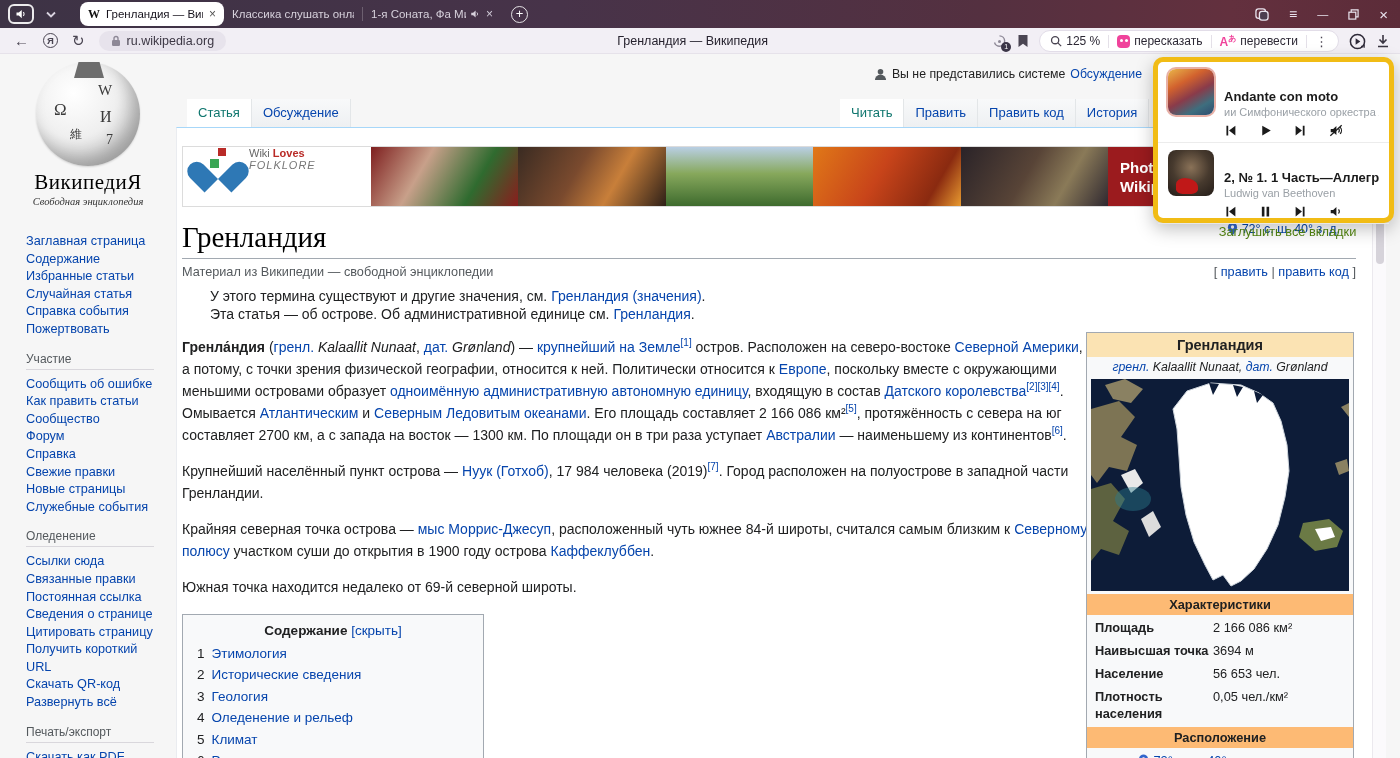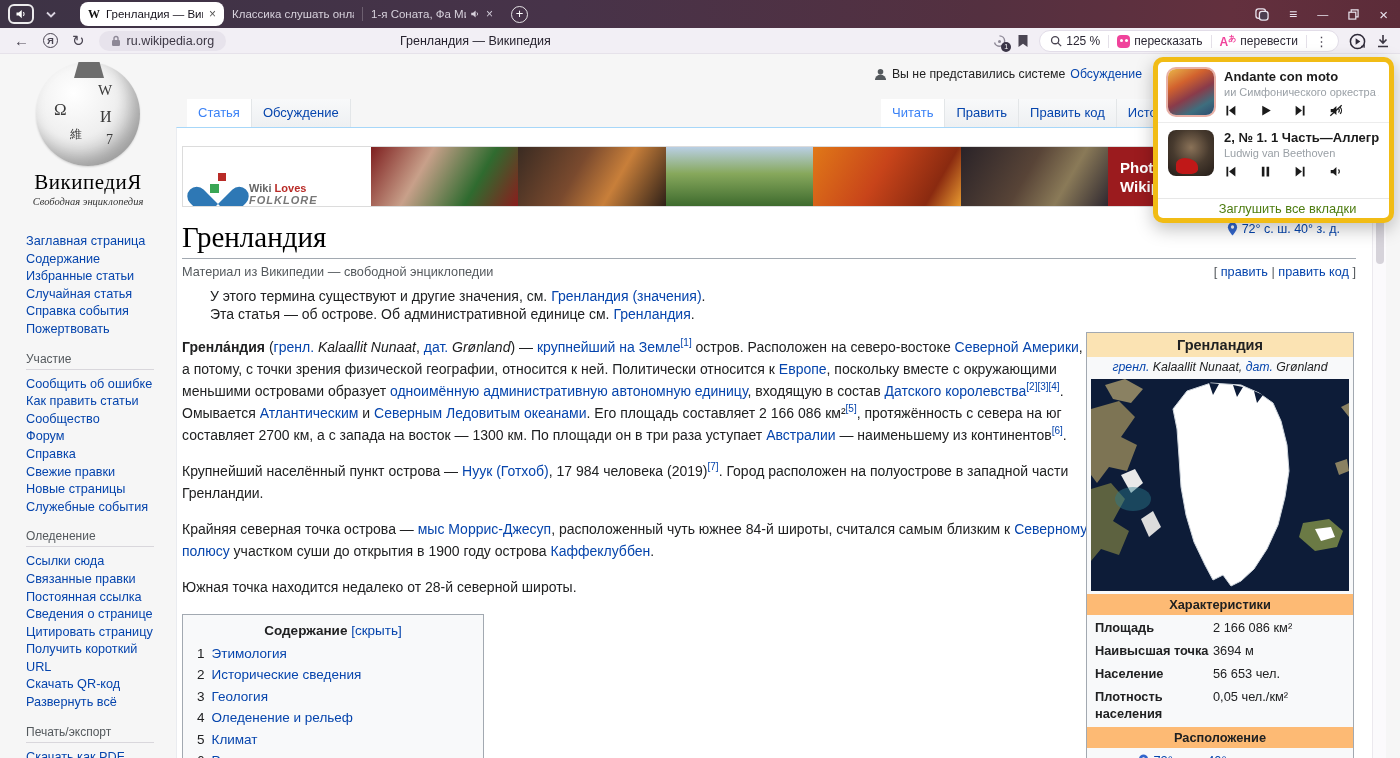--- a/index.html
+++ b/index.html
@@ -30,21 +30,21 @@
 
   
   .addrbar { position:absolute; top:28px; left:0; width:1400px; height:26px; background:#f2eff5;
     display:flex; align-items:center; z-index:20; border-bottom:1px solid #e6e2ea; }
   .nav-ic { color:#4a4552; font-size:15px; margin-left:14px; cursor:pointer; display:flex; align-items:center; }
   .ya-circle { width:15px; height:15px; border:1.6px solid #4a4552; border-radius:50%; font-size:9.5px; font-weight:bold;
     color:#4a4552; display:flex; align-items:center; justify-content:center; margin-left:14px; cursor:pointer; }
   .url-pill { margin-left:14px; height:20px; background:#e7e3ec; border-radius:10px; display:flex; align-items:center;
     padding:0 12px; gap:6px; cursor:text; }
   .url-text { font-size:12.5px; color:#3c3744; }
-  .addr-title { position:absolute; left:400px; width:380px; text-align:left; font-size:12.5px; color:#26222e; }
+  .addr-title { position:absolute; left:388px; width:380px; text-align:right; font-size:12.5px; color:#26222e; }
   .addr-right { position:absolute; right:10px; top:0; height:26px; display:flex; align-items:center; gap:10px; }
   .badge-wrap { position:relative; display:flex; }
   .badge { position:absolute; right:-4px; bottom:-3px; width:10px; height:10px; background:#3b3547; color:#fff;
     border-radius:50%; font-size:7px; display:flex; align-items:center; justify-content:center; }
   .tool-pill { height:22px; background:#fff; border:1px solid #e2dde8; border-radius:12px; display:flex;
     align-items:center; padding:0 10px; gap:8px; }
   .tp-sep { width:1px; height:13px; background:#e4e0e8; }
   .tp-item { display:flex; align-items:center; gap:4px; font-size:12px; color:#2c2834; cursor:pointer; white-space:nowrap; }
   .pink-sq { width:13px; height:13px; background:#f0439b; border-radius:4px; position:relative; }
   .pink-sq:after { content:''; position:absolute; left:3px; top:4px; width:3px; height:3px; background:#fff; border-radius:50%;
@@ -71,33 +71,33 @@
   .nav-group { margin-bottom:13px; }
   .nav-head { font-size:12px; color:#54595d; padding-bottom:3px; border-bottom:1px solid #d9d7dc; width:128px; margin-bottom:6px; }
   .nav a { display:block; font-size:12.7px; color:#0645ad; text-decoration:none; line-height:17.6px; cursor:pointer; }
 
   .userlinks { position:absolute; top:13px; right:244px; display:flex; align-items:center; gap:5px; white-space:nowrap; }
   .userlinks .status { font-size:12.3px; color:#222; }
   .userlinks a { font-size:12.3px; color:#0645ad; text-decoration:none; cursor:pointer; }
 
   .wtabs { position:absolute; top:46px; height:27px; display:flex; align-items:flex-end; z-index:3; }
   .wtabs-left { left:187px; }
-  .wtabs-right { left:881px;justify-content:space-between; }
+  .wtabs-right { left:840px;justify-content:space-between; }
   .wtab { font-size:13px; padding:6px 11px 7px; cursor:pointer; color:#0645ad; background:linear-gradient(#f8f9fa,#eef0f2); border-right:1px solid #e3e6e8; }
-  .wtab.active { background:#fff; color:#3b82f6; }
+  .wtab.active { background:#fff; color:#0f766e; }
   .wsearch { margin-left:10px; margin-bottom:2px; width:150px; height:21px; border:1px solid #a2a9b1; border-radius:2px;
     font-size:12.3px; padding:0 6px; color:#222; background:#fff; }
   .wsearch::placeholder { color:#757b80; }
 
   .content { position:absolute; left:176px; top:73px; width:1196px; height:631px; background:#fff;
     border-top:1px solid #a7d7f9; border-left:1px solid #eaecf0; padding:0 16px 0 5px; }
 
   
   .banner { margin-top:18px; width:1187px; height:61px; border:1px solid #dcdcdc; display:flex; overflow:hidden; cursor:pointer; }
-  .banner-left { width:188px; background:#fff; display:flex; align-items:flex-end; gap:12px; padding-left:16px;font-weight:bold; }
+  .banner-left { width:188px; background:#fff; display:flex; align-items:flex-start; gap:12px; padding-left:16px; }
   .heart { position:relative; width:38px; height:34px; flex:none; }
   .heart:before,.heart:after { content:''; position:absolute; top:2px; width:19px; height:30px; border-radius:19px 19px 0 0; background:#2e78b5; }
   .heart:before { left:19px; transform:rotate(45deg); transform-origin:0 100%; }
   .heart:after  { left:0;  transform:rotate(-45deg); transform-origin:100% 100%; }
   .h-green { position:absolute; left:11px; top:12px; width:9px; height:9px; background:#3aa655; z-index:2; }
   .h-red { position:absolute; left:19px; top:1px; width:8px; height:8px; background:#b92b27; z-index:2; }
   .banner-brand .l1 { font-size:11px; color:#666; }
   .banner-brand .l1 b { color:#b92b27; }
   .banner-brand .l2 { font-size:11px; font-style:italic; color:#777; letter-spacing:1px; }
   .photo { flex:1; }
@@ -152,21 +152,21 @@
     display:flex; flex-direction:column; }
   .track { display:flex; gap:10px; padding:7px 10px 5px; align-items:flex-start; }
   .track + .track { border-top:1px solid #ececec; }
   .art { width:46px; height:46px; border-radius:8px; flex:none; }
   .art1 { background:linear-gradient(150deg,#e9b64a 0%,#d2622e 30%,#8a3b4a 55%,#3e6e7e 78%,#2e4a6e 100%);
     box-shadow:0 0 0 2px #e8b0a6; }
   .art2 { background:radial-gradient(circle at 50% 38%, #8a7258 0%, #473a2e 50%, #241c18 100%),#241c18; position:relative; overflow:hidden; }
   .art2:after { content:''; position:absolute; left:8px; bottom:2px; width:22px; height:16px; background:#c01818;
     border-radius:40% 60% 30% 30%; }
   .t-info { flex:1; min-width:0; }
-  .t-title { font-size:13px; font-weight:bold; color:#1a1a1a; white-space:nowrap; overflow:hidden; }
+  .t-title { font-size:13px; font-weight:bold; color:#1a1a1a; white-space:nowrap; overflow:hidden;margin-top:20px; }
   .t-sub { font-size:11px; color:#9aa0a6; margin-top:2px; white-space:nowrap; overflow:hidden; }
   .t-controls { display:flex; gap:22px; margin-top:6px; align-items:center; }
   .t-controls .cbtn { cursor:pointer; display:flex; }
   .mute-all { border-top:1px solid #e7e7e7; margin-top:auto; height:20px; display:flex; align-items:center;
     justify-content:center; font-size:12.8px; color:#4d7c0f; cursor:pointer;padding-left:28px; }
 </style>
 </head>
 <body>
 
 <div class="screen">
@@ -388,21 +388,21 @@
         <span class="edit-links">[ <a>править</a> | <a>править код</a> ]</span>
       </div>
 
       <div class="hatnote">У этого термина существуют и другие значения, см. <a>Гренландия (значения)</a>.</div>
       <div class="hatnote" style="margin-top:2px;">Эта статья — об острове. Об административной единице см. <a>Гренландия</a>.</div>
 
       <div class="article-text">
         <p><b>Гренла́ндия</b> (<a>гренл.</a> <i>Kalaallit Nunaat</i>, <a>дат.</a> <i>Grønland</i>) — <a>крупнейший на Земле</a><sup class="ref"><a>[1]</a></sup> остров. Расположен на северо-востоке <a>Северной Америки</a>, а потому, с точки зрения физической географии, относится к ней. Политически относится к <a>Европе</a>, поскольку вместе с окружающими меньшими островами образует <a>одноимённую административную автономную единицу</a>, входящую в состав <a>Датского королевства</a><sup class="ref"><a>[2][3][4]</a></sup>. Омывается <a>Атлантическим</a> и <a>Северным Ледовитым океанами</a>. Его площадь составляет 2 166 086 км²<sup class="ref"><a>[5]</a></sup>, протяжённость с севера на юг составляет 2700 км, а с запада на восток — 1300 км. По площади он в три раза уступает <a>Австралии</a> — наименьшему из континентов<sup class="ref"><a>[6]</a></sup>.</p>
         <p>Крупнейший населённый пункт острова — <a>Нуук (Готхоб)</a>, 17 984 человека (2019)<sup class="ref"><a>[7]</a></sup>. Город расположен на полуострове в западной части Гренландии.</p>
         <p>Крайняя северная точка острова — <a>мыс Моррис-Джесуп</a>, расположенный чуть южнее 84-й широты, считался самым близким к <a>Северному полюсу</a> участком суши до открытия в 1900 году острова <a>Каффеклуббен</a>.</p>
-        <p>Южная точка находится недалеко от 28-й северной широты.</p>
+        <p>Южная точка находится недалеко от 69-й северной широты.</p>
       </div>
 
       <div class="toc">
         <div class="toc-head">
           <b>Содержание</b>
           <a>[скрыть]</a>
         </div>
         <div style="margin-top:5px;">
           <div class="toc-item">
               <span class="n">1</span>

